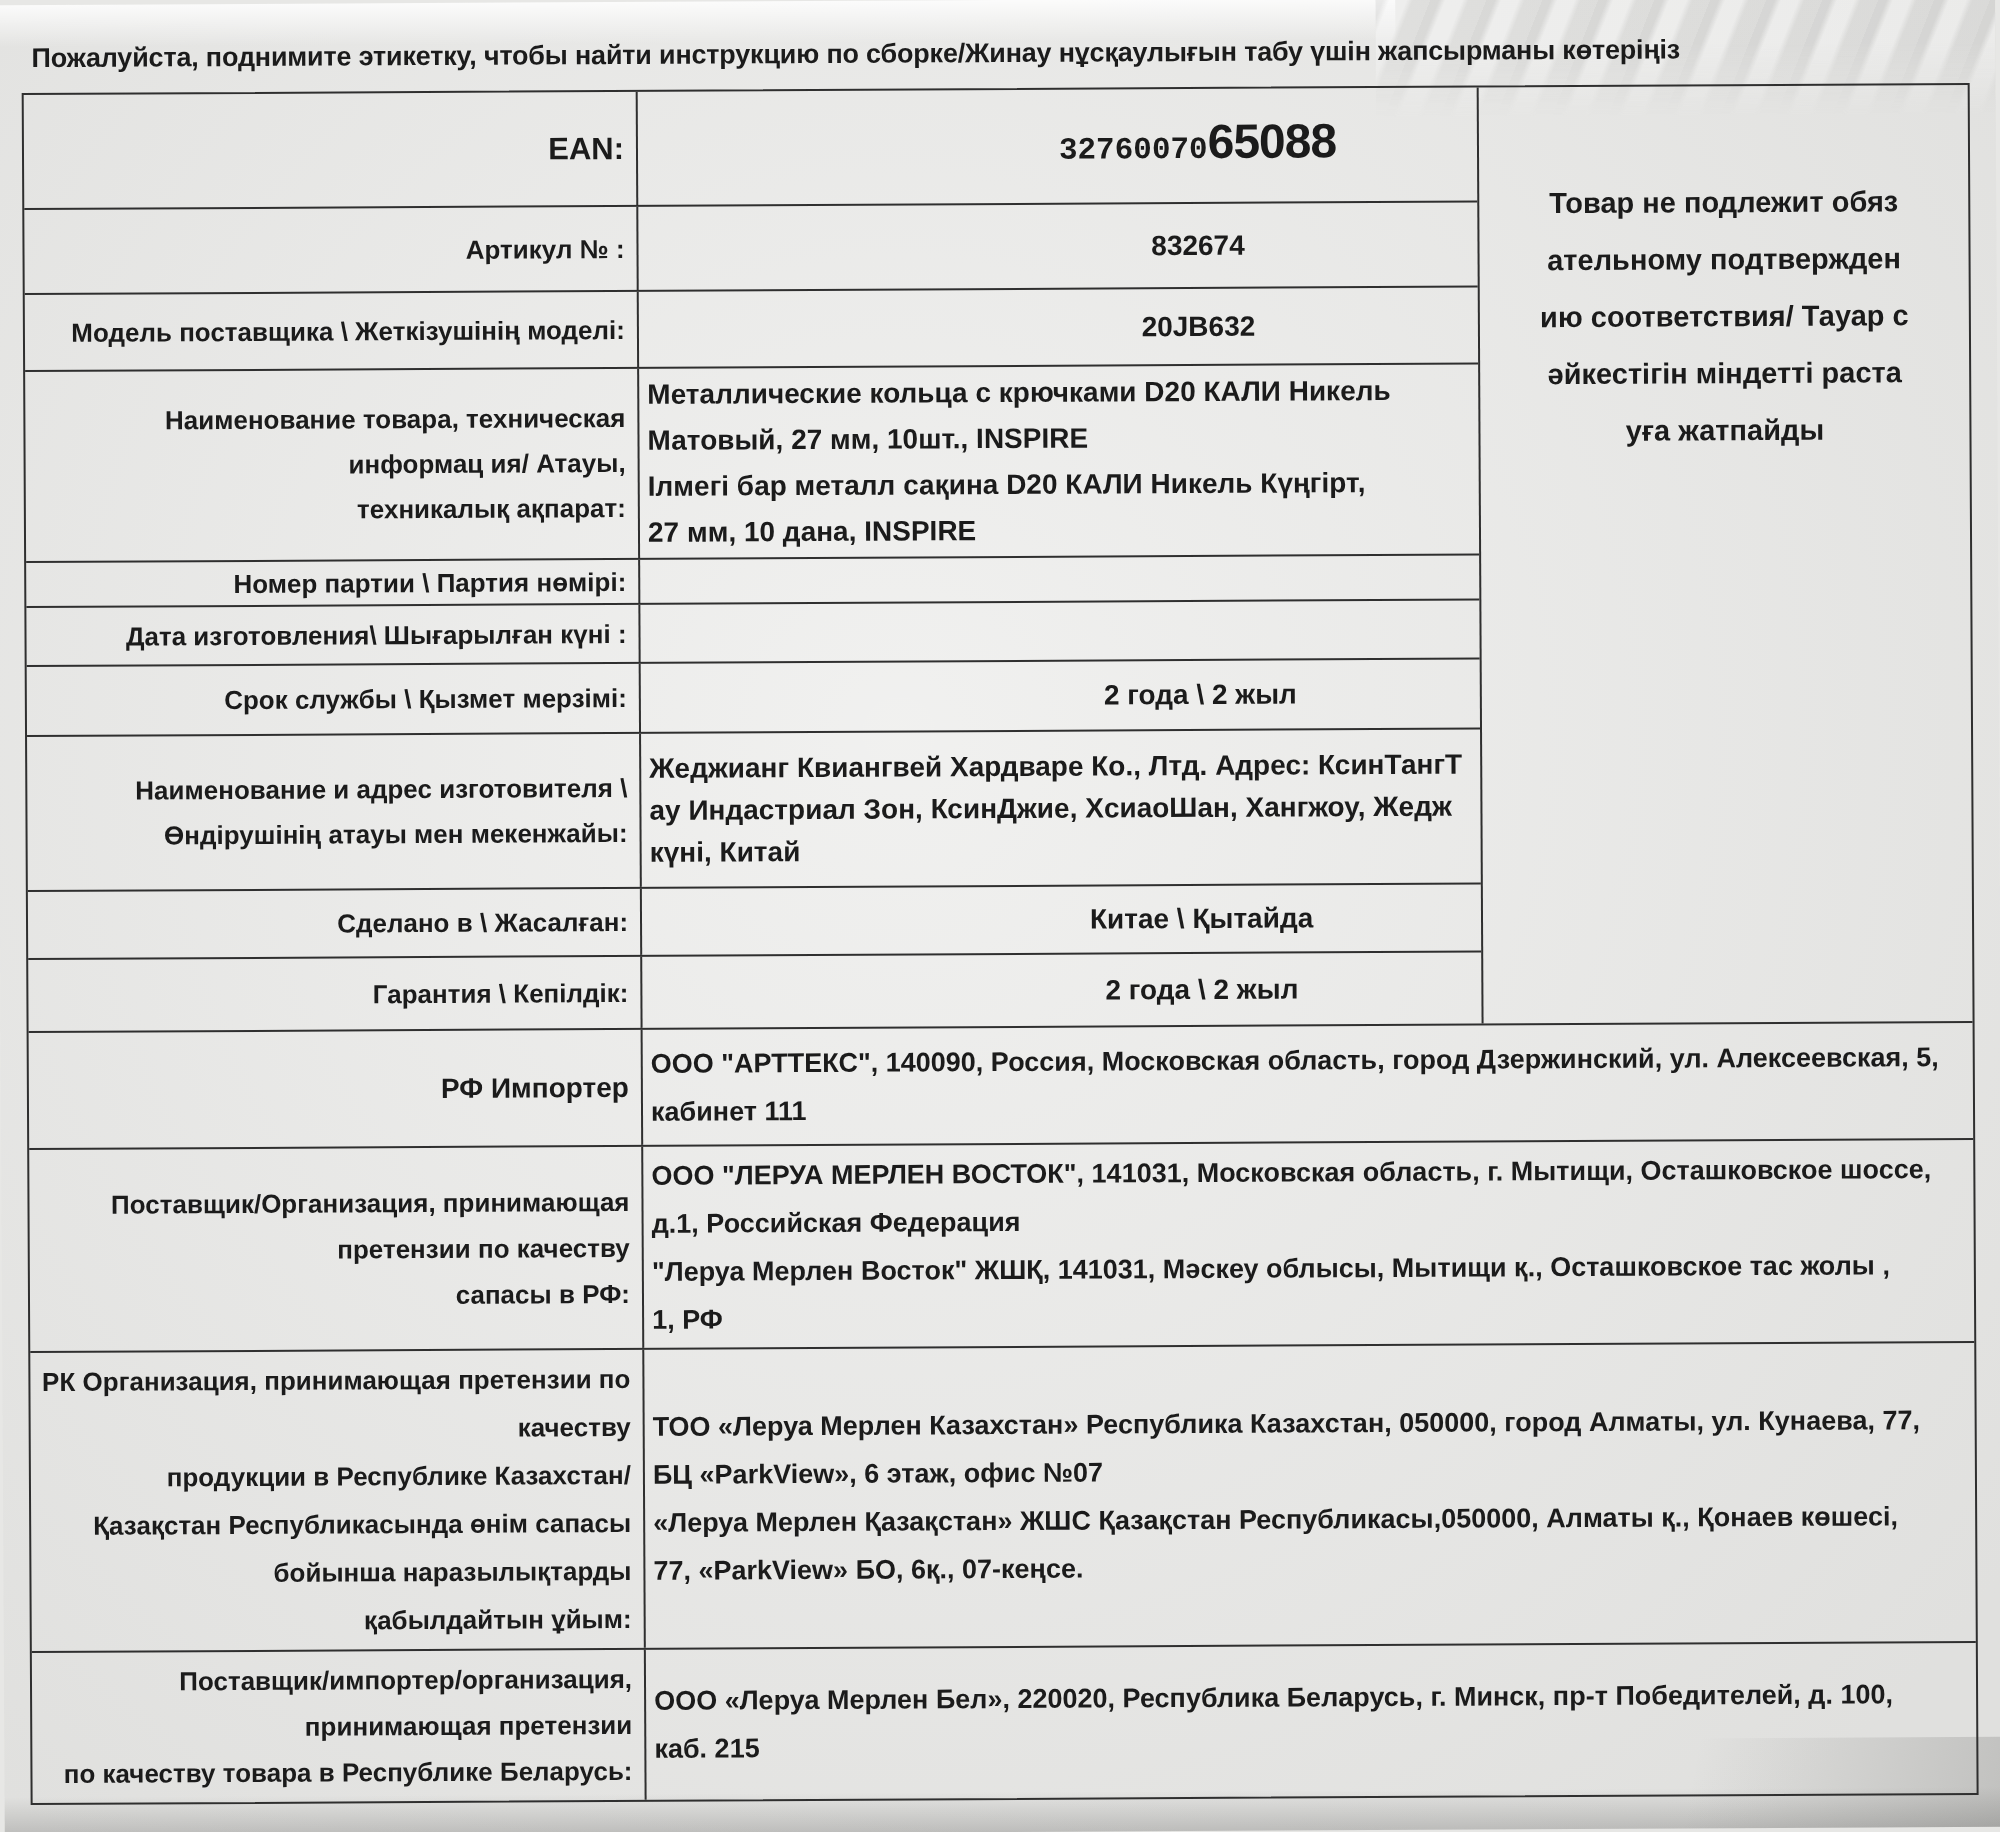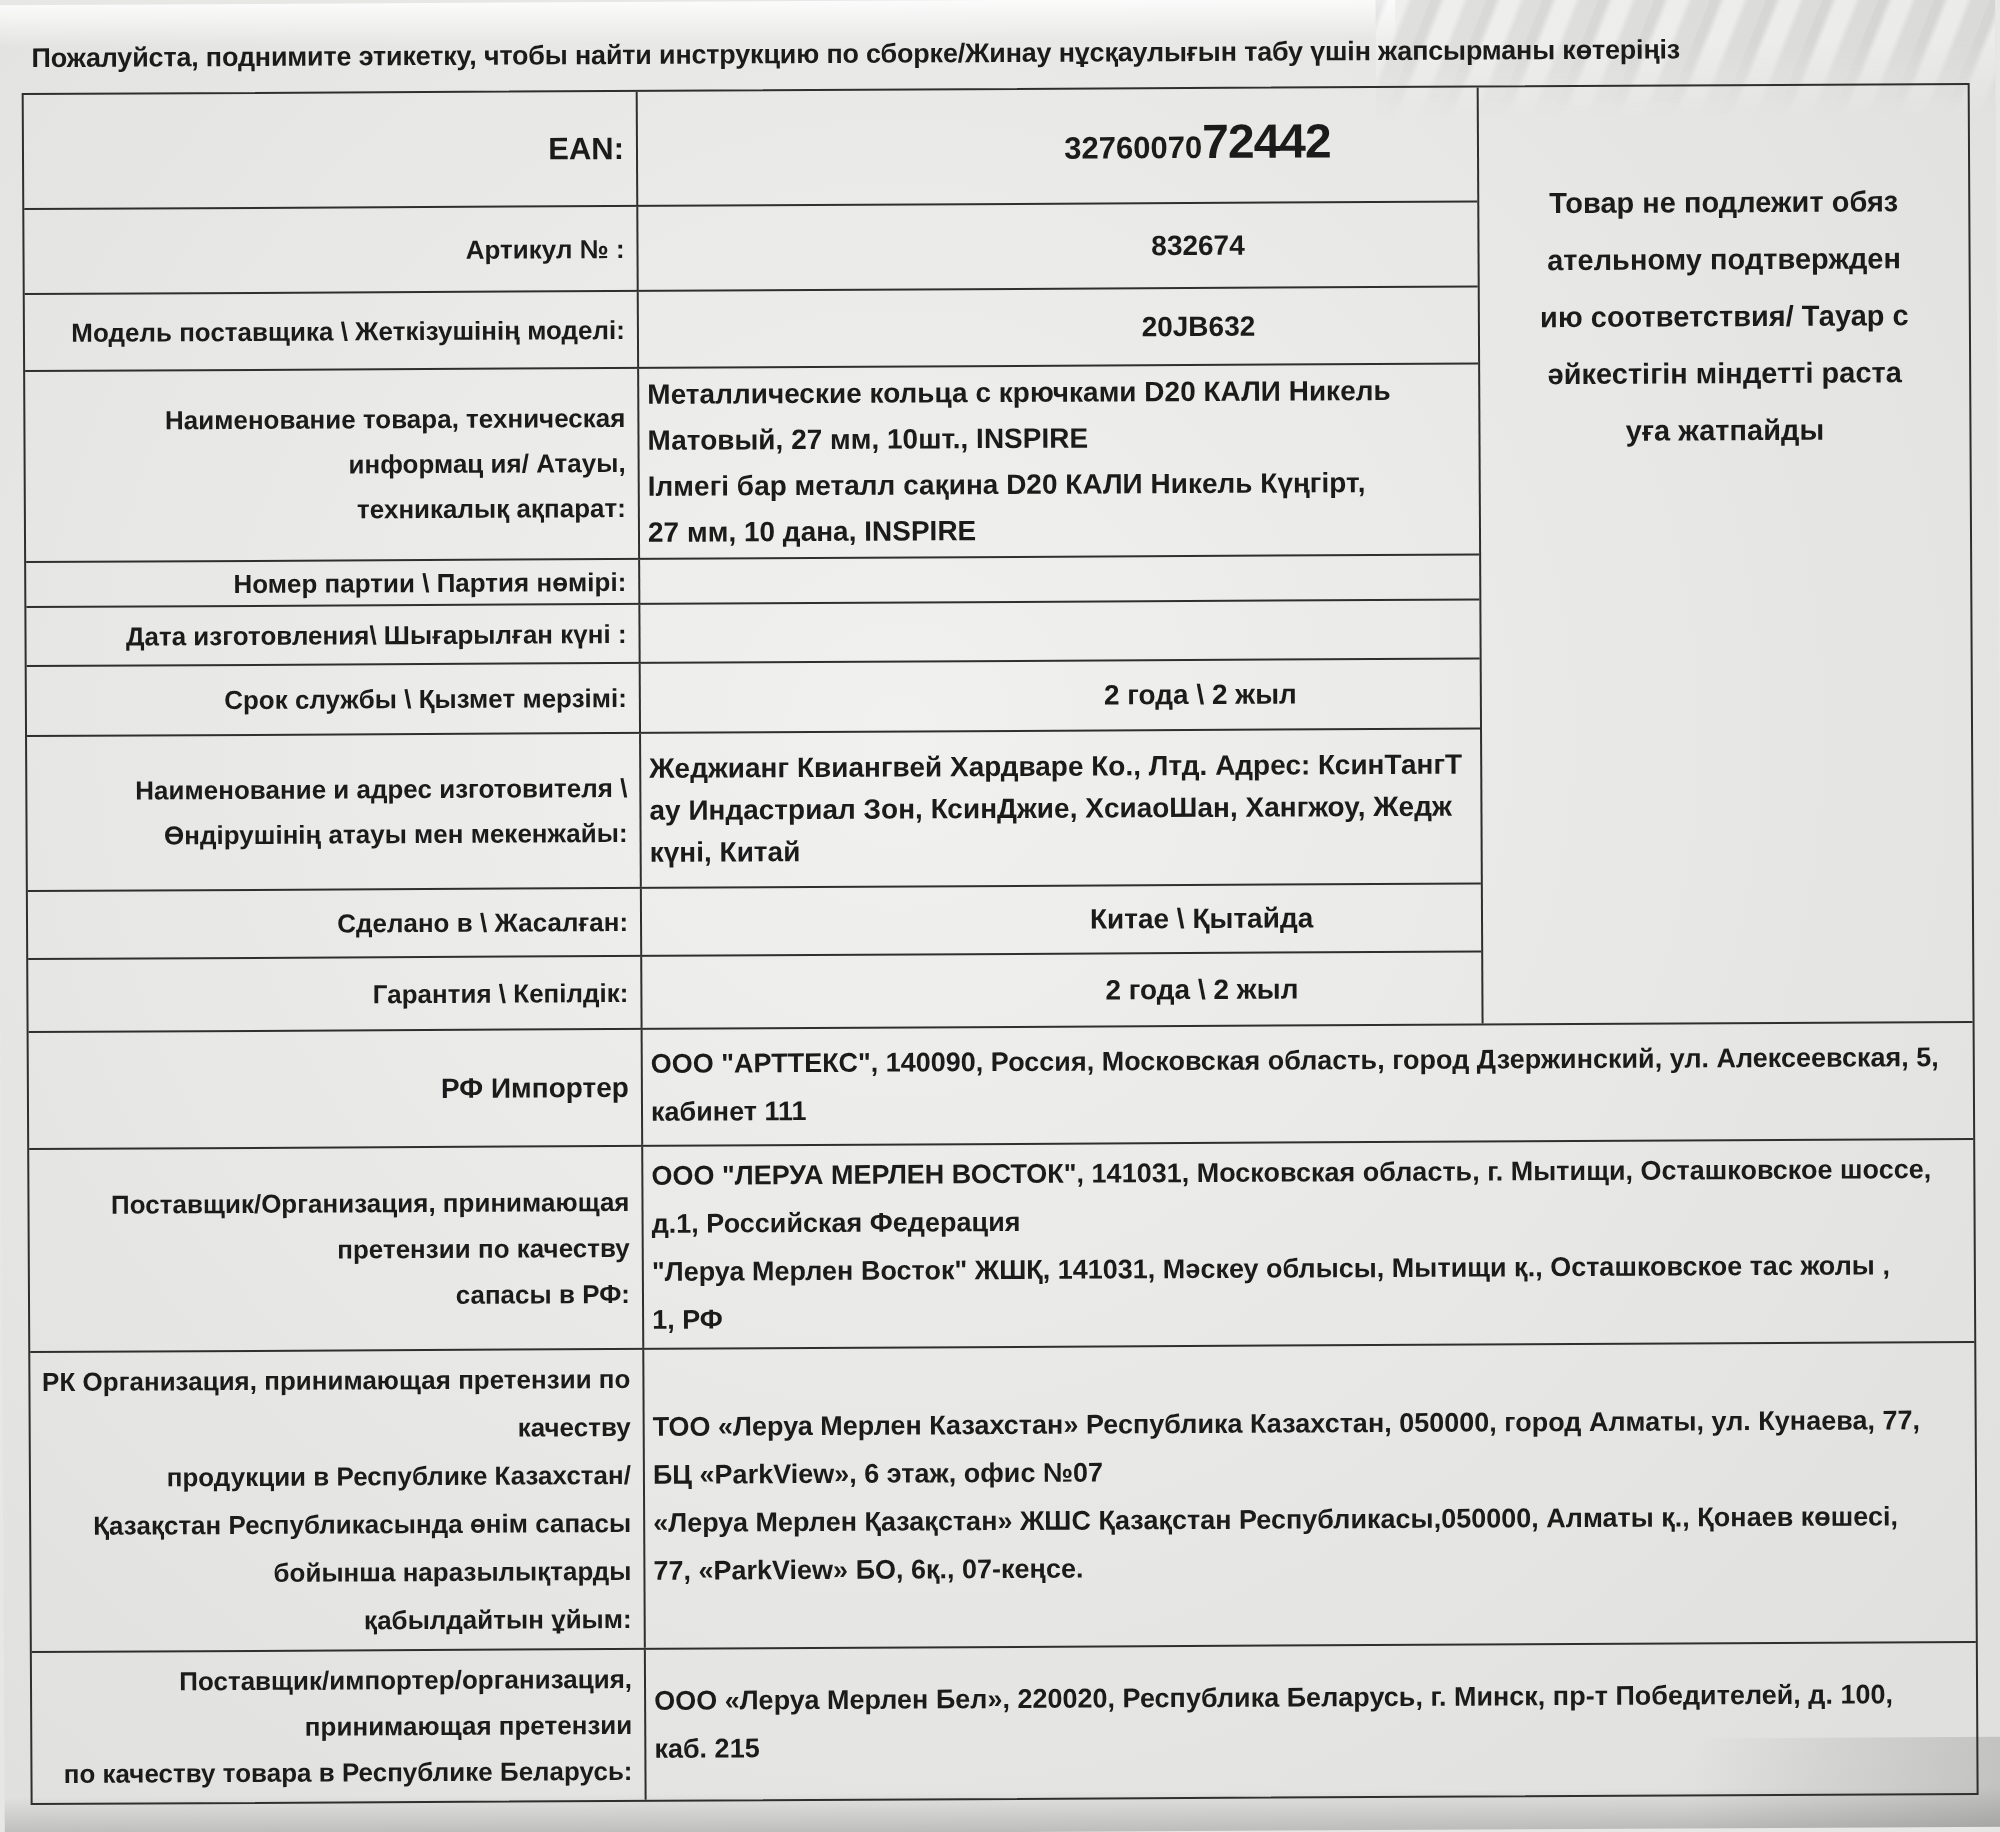--- a/index.html
+++ b/index.html
@@ -82,21 +82,21 @@
   }
   .val.centered{align-items:center;padding-left:290px;}
   .val .ln{line-height:46px;}
   .val .ln-tight{line-height:42px;}
 
   .bottom-section .val{font-size:27px;}
   .bottom-section .val .ln{line-height:48px;}
   .bottom-section .lbl .ln{line-height:46px;}
   .row-kz .lbl .ln{line-height:48px;}
 
-  .ean-sm{font-size:31px;}
+  .ean-sm{font-size:31px;font-family:Liberation Mono, monospace;}
   .ean-lg{font-size:48px;letter-spacing:-1px;}
 
   
   .h-r0{height:115px;} .h-r1{height:85px;}  .h-r2{height:77px;}
   .h-r3{height:191px;} .h-r4{height:45px;}  .h-r5{height:59px;}
   .h-r6{height:70px;}  .h-r7{height:155px;} .h-r8{height:68px;}
   .h-r9{height:71px;}
   .h-r10{height:117px;} .h-r11{height:203px;} .h-r12{height:300px;} .h-r13{height:150px;}
 </style>
 </head>
@@ -111,21 +111,21 @@
   <div class="title">Пожалуйста, поднимите этикетку, чтобы найти инструкцию по сборке/Жинау нұсқаулығын табу үшін жапсырманы көтеріңіз</div>
 
   <div class="doc-table">
 
     <div class="top-section">
       <div class="main-col">
 
         <div class="row h-r0">
           <div class="cell lbl" style="font-size:31px">EAN:</div>
           <div class="cell val centered">
-            <div><span class="ean-sm">32760070</span><span class="ean-lg">72442</span></div>
+            <div><span class="ean-sm">32760070</span><span class="ean-lg">65088</span></div>
           </div>
         </div>
 
         <div class="row h-r1">
           <div class="cell lbl">Артикул № :</div>
           <div class="cell val centered">832674</div>
         </div>
 
         <div class="row h-r2">
           <div class="cell lbl">Модель поставщика \ Жеткізушінің моделі:</div>

